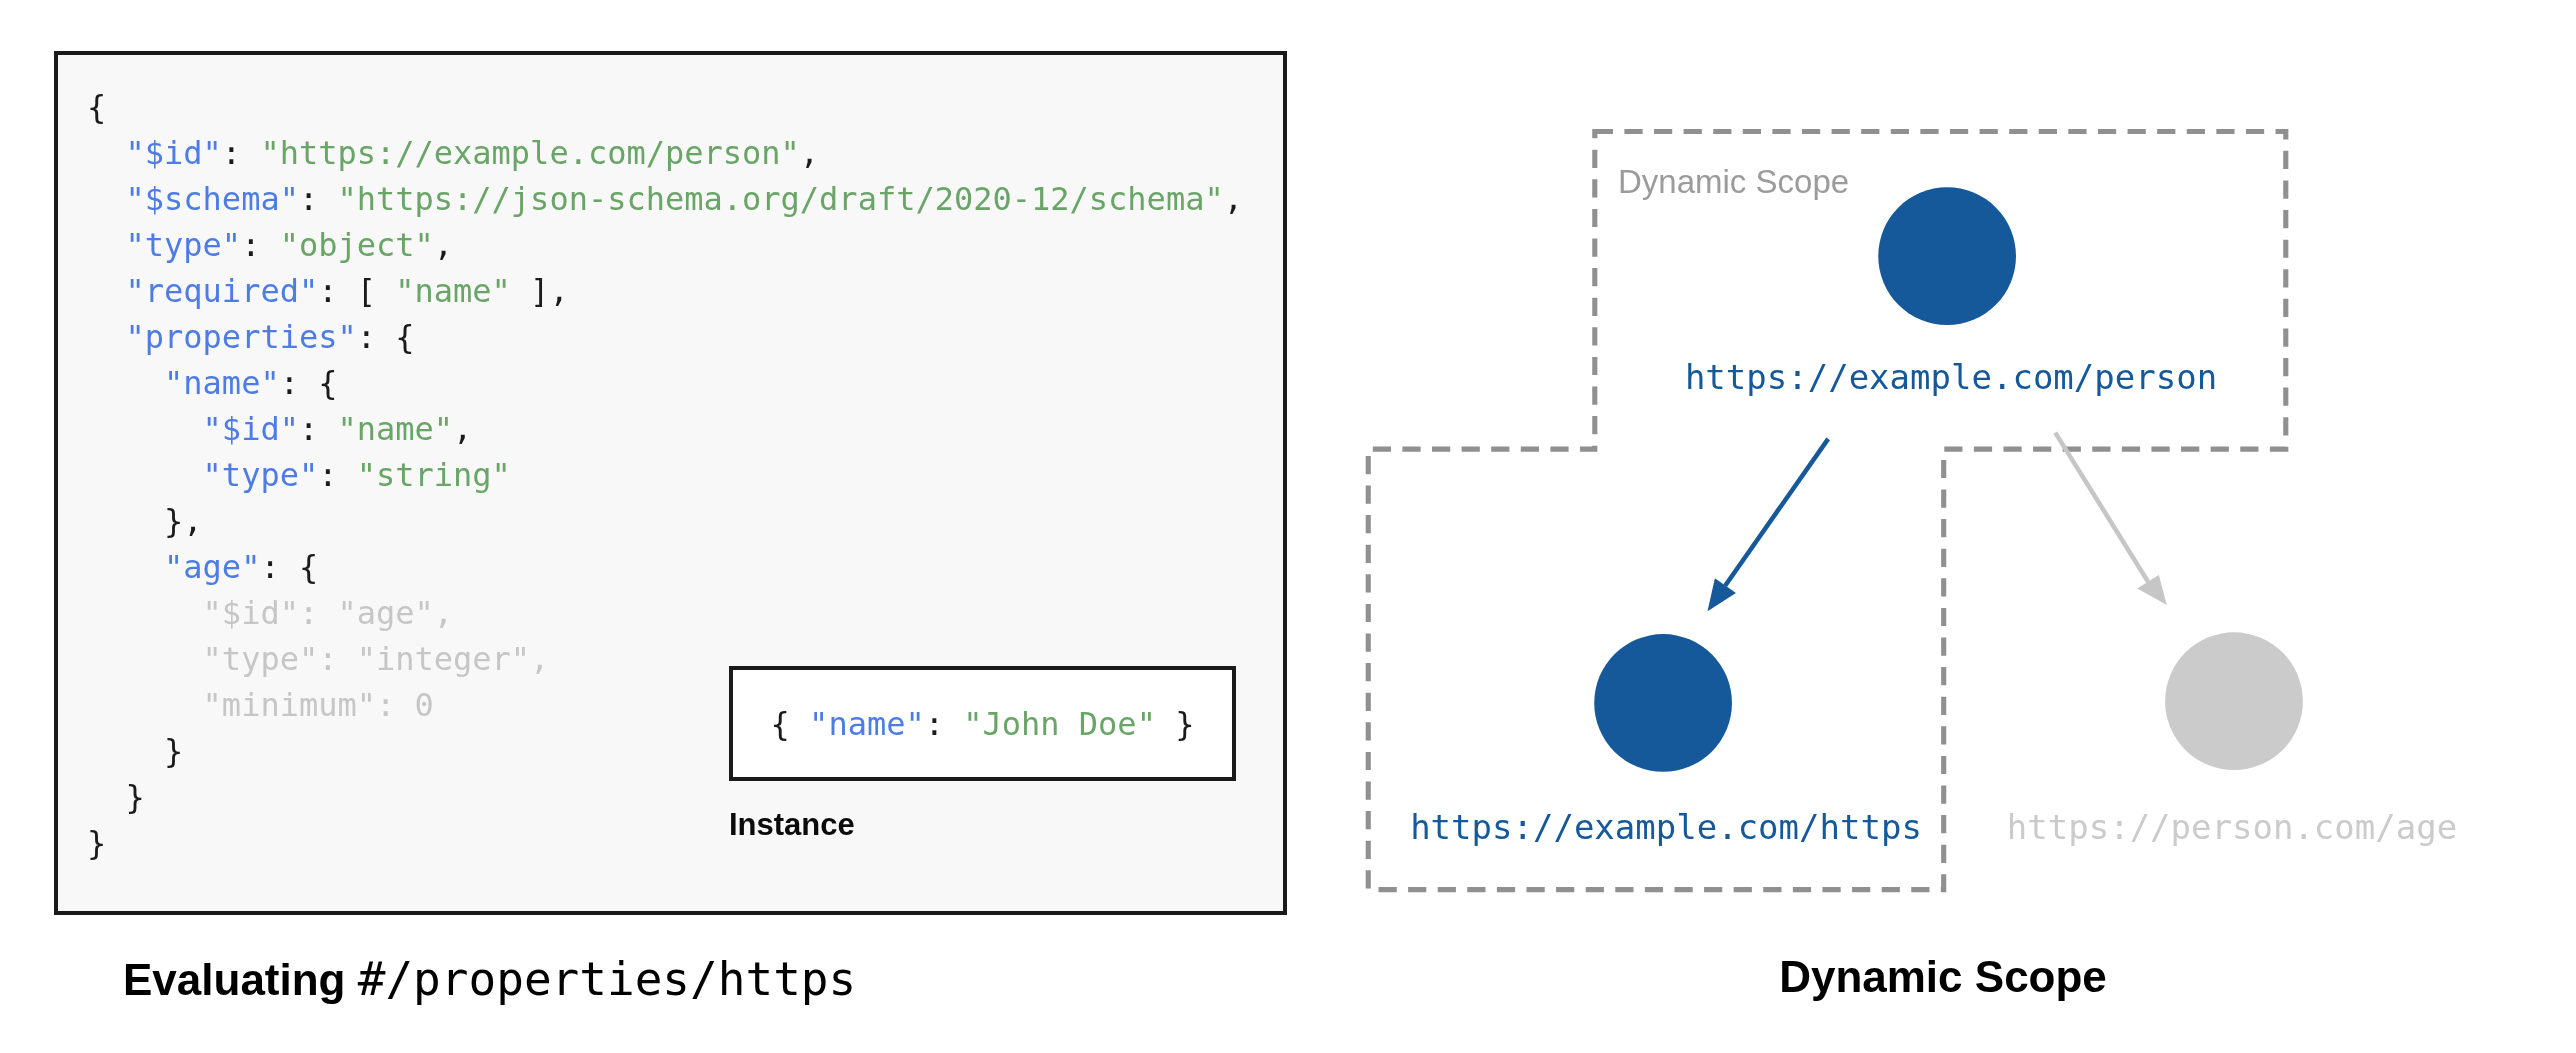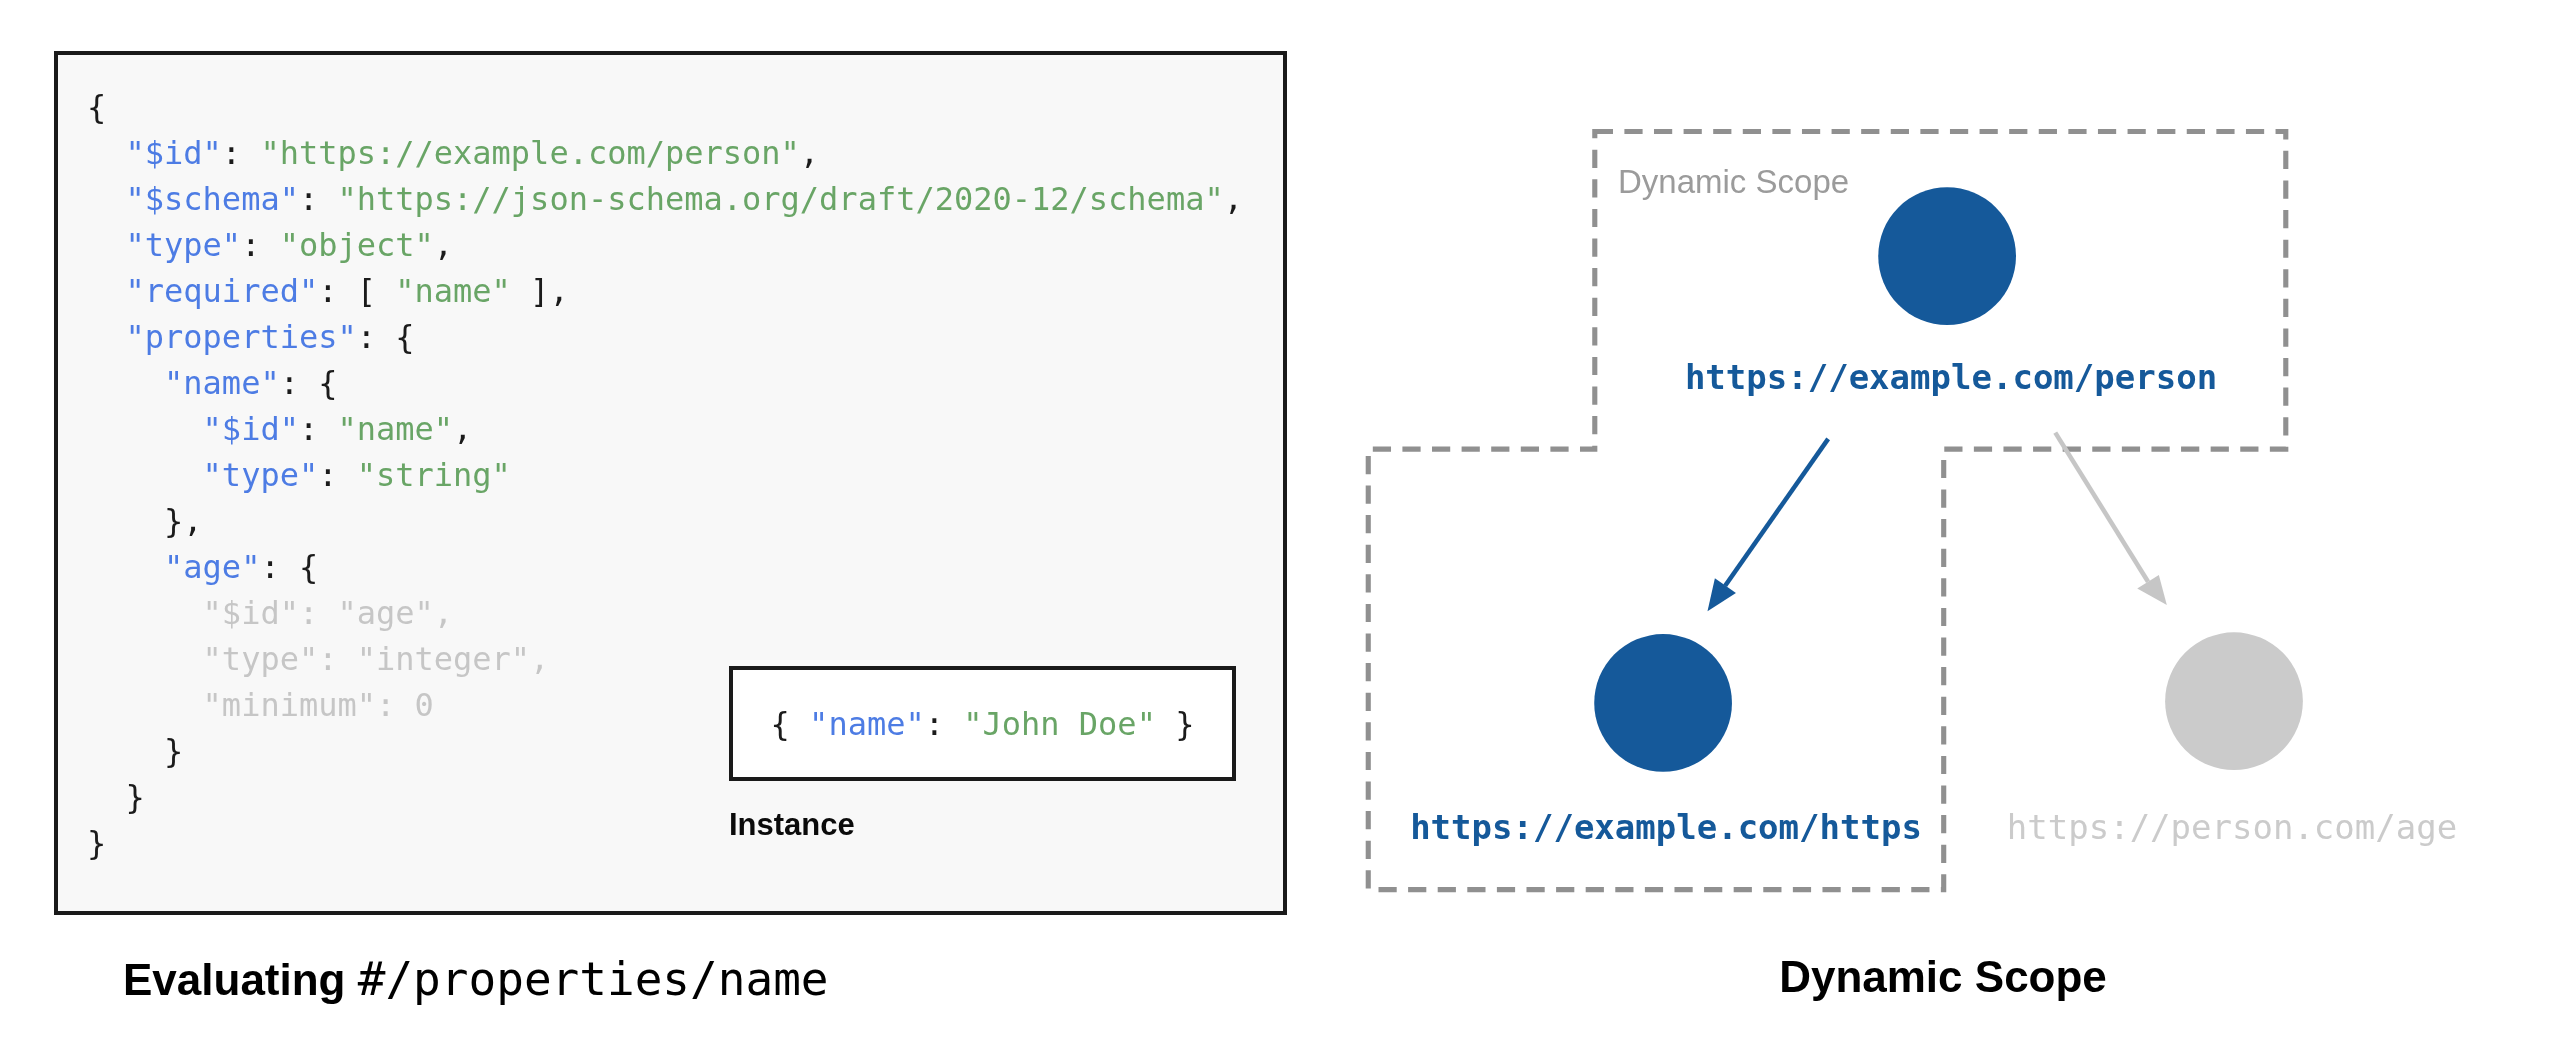--- a/index.html
+++ b/index.html
@@ -66,21 +66,21 @@
   .scope-label{
     left:1618px;top:163px;
     font-size:33px;color:var(--scope_label_gray);
   }
   .node-label{
     font-family:"DejaVu Sans Mono",monospace;
     font-size:34px;line-height:42px;
     transform:translateX(-50%);
     white-space:pre;
   }
-  .node-label.active{color:var(--node_active_blue);font-weight:bold;}
+  .node-label.active{color:var(--node_active_blue);}
   .node-label.inactive{color:var(--node_inactive_gray);}
   .label-person{left:1951px;top:356px;}
   .label-name{left:1666px;top:806px;}
   .label-age{left:2232px;top:806px;}
 </style>
 </head>
 <body>
 
 <div class="abs code-panel">
   <div class="code-block" id="code-block">
@@ -102,21 +102,21 @@
       <div class="code-line"><span class="seg pun">  }</span></div>
       <div class="code-line"><span class="seg pun">}</span></div>
     </div>
 </div>
 
 <div class="abs instance-box">
   <span id="instance-code"><span class="seg pun">{ </span><span class="seg key">"name"</span><span class="seg pun">: </span><span class="seg str">"John Doe"</span><span class="seg pun"> }</span></span>
 </div>
 <div class="abs instance-label">Instance</div>
 
-<div class="abs caption caption-left"><span class="bold">Evaluating</span><span> </span><span class="mono">#/properties/name</span></div>
+<div class="abs caption caption-left"><span class="bold">Evaluating</span><span> </span><span class="mono">#/properties/https</span></div>
 
 <svg class="abs diagram-svg" viewBox="0 0 4524 1850" xmlns="http://www.w3.org/2000/svg">
 
   <path d="M 2801 231 H 4015 V 789 H 3414 V 1563 H 2403 V 789 H 2801 Z" fill="none" style="stroke:var(--scope_border_gray)" stroke-width="9" stroke-dasharray="32 20"></path>
 
   <line x1="3211" y1="771" x2="3030" y2="1029" style="stroke:var(--node_active_blue)" stroke-width="8"></line>
   <polygon points="2999,1074 3012,1016 3049,1042" style="fill:var(--node_active_blue)"></polygon>
 
   <line x1="3610" y1="760" x2="3773" y2="1022" style="stroke:var(--arrow_inactive_gray)" stroke-width="8"></line>
   <polygon points="3806,1063 3754,1034 3792,1010" style="fill:var(--arrow_inactive_gray)"></polygon>

